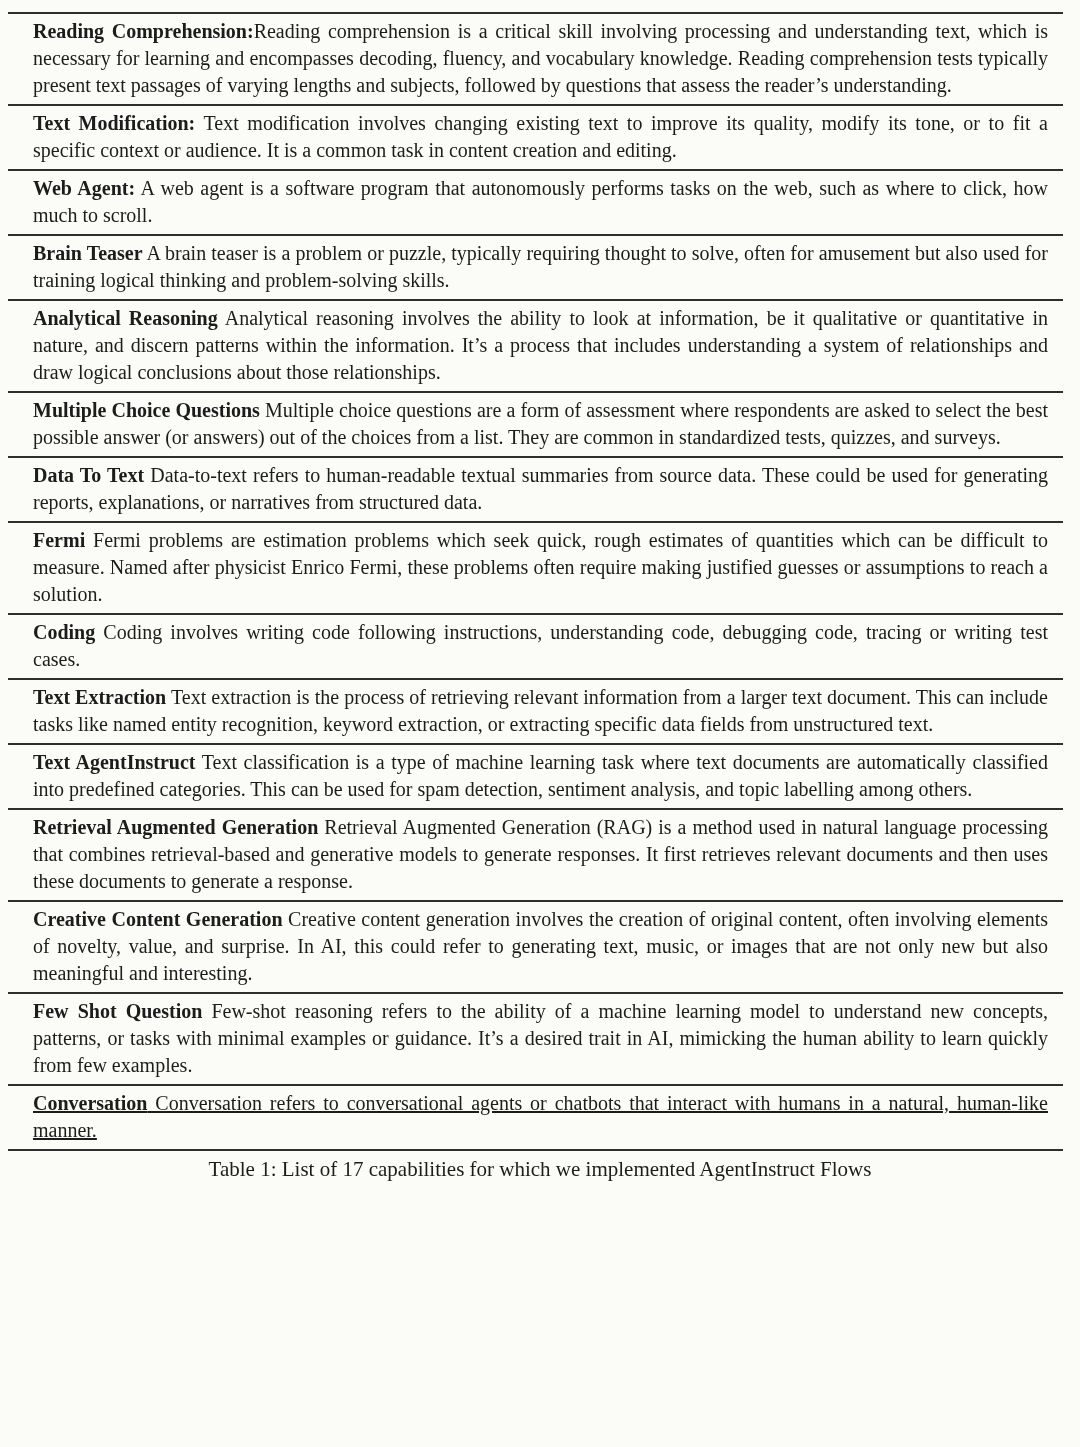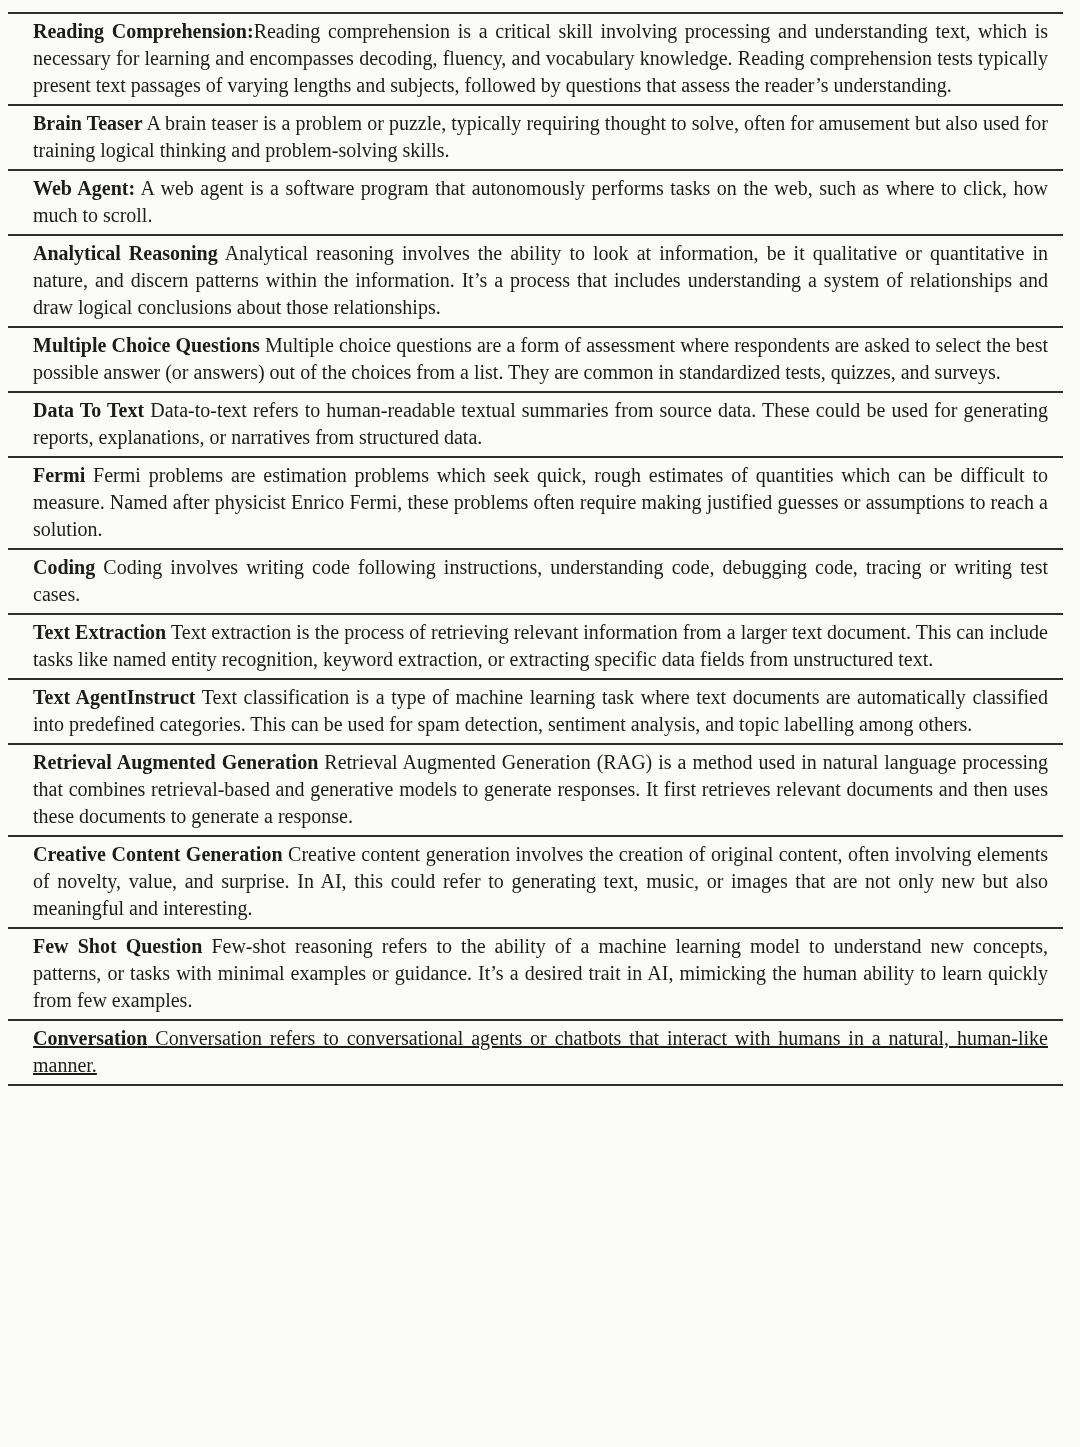--- a/index.html
+++ b/index.html
@@ -55,27 +55,30 @@
 
 <div class="page">
 
   <div class="cap-table">
 
   <div class="cap-row">
     <p><b>Reading Comprehension:</b><span>Reading comprehension is a critical skill involving processing and understanding text, which is necessary for learning and encompasses decoding, fluency, and vocabulary knowledge. Reading comprehension tests typically present text passages of varying lengths and subjects, followed by questions that assess the reader’s understanding.</span></p>
   </div>
 
 
-
   <div class="cap-row">
-    <p><b>Brain Teaser</b><span> A brain teaser is a problem or puzzle, typically requiring thought to solve, often for amusement but also used for training logical thinking and problem-solving skills.</span></p>
+    <p><b>Text Modification:</b><span> Text modification involves changing existing text to improve its quality, modify its tone, or to fit a specific context or audience. It is a common task in content creation and editing.</span></p>
   </div>
 
   <div class="cap-row">
     <p><b>Web Agent:</b><span> A web agent is a software program that autonomously performs tasks on the web, such as where to click, how much to scroll.</span></p>
+  </div>
+
+  <div class="cap-row">
+    <p><b>Brain Teaser</b><span> A brain teaser is a problem or puzzle, typically requiring thought to solve, often for amusement but also used for training logical thinking and problem-solving skills.</span></p>
   </div>
 
   <div class="cap-row">
     <p><b>Analytical Reasoning</b><span> Analytical reasoning involves the ability to look at information, be it qualitative or quantitative in nature, and discern patterns within the information. It’s a process that includes understanding a system of relationships and draw logical conclusions about those relationships.</span></p>
   </div>
 
   <div class="cap-row">
     <p><b>Multiple Choice Questions</b><span> Multiple choice questions are a form of assessment where respondents are asked to select the best possible answer (or answers) out of the choices from a list. They are common in standardized tests, quizzes, and surveys.</span></p>
   </div>
 
@@ -110,20 +113,21 @@
 
   <div class="cap-row">
     <p><b>Few Shot Question</b><span> Few-shot reasoning refers to the ability of a machine learning model to understand new concepts, patterns, or tasks with minimal examples or guidance. It’s a desired trait in AI, mimicking the human ability to learn quickly from few examples.</span></p>
   </div>
 
   <div class="cap-row">
     <p><b>Conversation</b><span> Conversation refers to conversational agents or chatbots that interact with humans in a natural, human-like manner.</span></p>
   </div>
 </div>
 
+  <div class="table-caption">Table 1: List of 17 capabilities for which we implemented AgentInstruct Flows</div>
 
   <div class="watermark">
     <span>
       <svg width="42" height="42" viewBox="0 0 42 42" aria-hidden="true">
         <circle cx="16" cy="17" r="13" fill="#b9b9b9"></circle>
         <polygon points="7,26 4,34 14,29" fill="#b9b9b9"></polygon>
         <circle cx="30" cy="25" r="9.5" fill="#b9b9b9"></circle>
         <polygon points="36,32 39,38 31,34" fill="#b9b9b9"></polygon>
         <circle cx="11.5" cy="14.5" r="2" fill="#fbfbf8"></circle>
         <circle cx="20.5" cy="14.5" r="2" fill="#fbfbf8"></circle>

